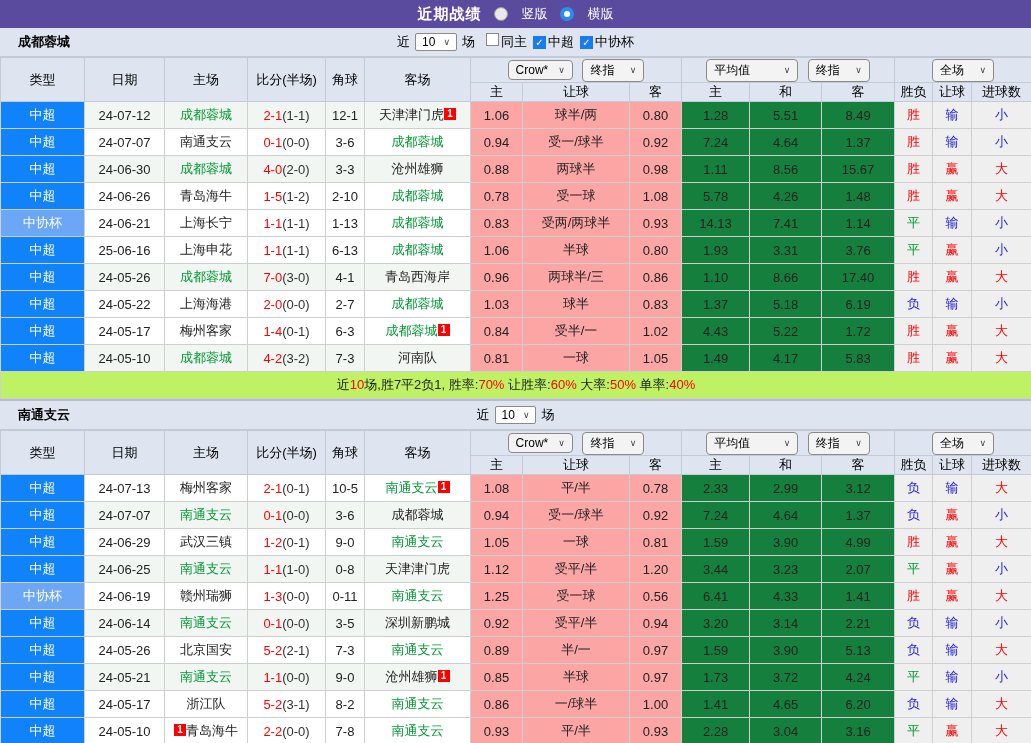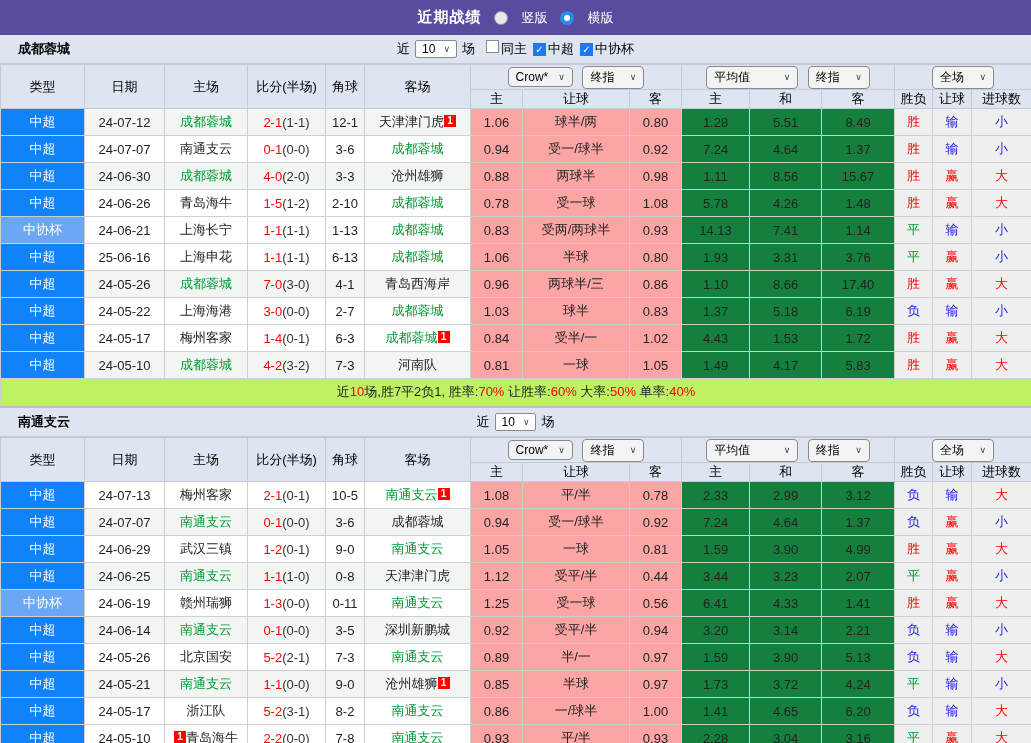--- a/index.html
+++ b/index.html
@@ -1,19 +1,19 @@
 <!DOCTYPE html>
 <html><head>
 <meta charset="utf-8">
 <style>
   html,body{margin:0;padding:0}
   body{width:1031px;height:743px;overflow:hidden;background:#fff;
        font-family:"Liberation Sans","DejaVu Sans",sans-serif;color:#222;font-size:13px}
   
-  .topbar{height:35px;background:#5a4b9e;display:flex;align-items:center;justify-content:center;gap:12px}
+  .topbar{height:28px;background:#5a4b9e;display:flex;align-items:center;justify-content:center;gap:12px}
   .topbar .title{color:#fff;font-weight:bold;font-size:15px;letter-spacing:1px}
   .radio-item{display:inline-flex;align-items:center;gap:14px;color:#fff;font-size:13px;cursor:pointer}
   .radio{width:14px;height:14px;border-radius:50%;box-sizing:border-box;background:#e9e9e9;border:1px solid #9a9a9a}
   .radio.on{background:#fff;border:4px solid #2a8cf0}
   
   .section-bar{height:28px;background:#dee5f0;border-bottom:1px solid #c2cad6;position:relative;
                display:flex;align-items:center;justify-content:center;gap:5px}
   .team-name{position:absolute;left:18px;font-weight:bold;color:#000;font-size:13px}
   .filter{display:flex;align-items:center;gap:5px;font-size:13px;color:#000}
   .count-sel{display:inline-flex;align-items:center;gap:8px;background:#fff;border:1px solid #8a8a8a;
@@ -263,21 +263,21 @@
         <td class="avg">8.66</td>
         <td class="avg">17.40</td>
         <td class="res r-red">胜</td>
         <td class="res r-red">赢</td>
         <td class="res r-red">大</td>
       </tr>
       <tr>
         <td class="type">中超</td>
         <td>24-05-22</td>
         <td><span class="team">上海海港</span></td>
-        <td><span class="score-main">3-0</span><span class="half">(0-0)</span></td>
+        <td><span class="score-main">2-0</span><span class="half">(0-0)</span></td>
         <td>2-7</td>
         <td><span class="team green">成都蓉城</span></td>
         <td class="odds">1.03</td>
         <td class="odds">球半</td>
         <td class="odds">0.83</td>
         <td class="avg">1.37</td>
         <td class="avg">5.18</td>
         <td class="avg">6.19</td>
         <td class="res r-blue">负</td>
         <td class="res r-blue">输</td>
@@ -287,21 +287,21 @@
         <td class="type">中超</td>
         <td>24-05-17</td>
         <td><span class="team">梅州客家</span></td>
         <td><span class="score-main">1-4</span><span class="half">(0-1)</span></td>
         <td>6-3</td>
         <td><span class="team green">成都蓉城</span><span class="badge">1</span></td>
         <td class="odds">0.84</td>
         <td class="odds">受半/一</td>
         <td class="odds">1.02</td>
         <td class="avg">4.43</td>
-        <td class="avg">1.53</td>
+        <td class="avg">5.22</td>
         <td class="avg">1.72</td>
         <td class="res r-red">胜</td>
         <td class="res r-red">赢</td>
         <td class="res r-red">大</td>
       </tr>
       <tr>
         <td class="type">中超</td>
         <td class="hl">24-05-10</td>
         <td class="hl"><span class="team green">成都蓉城</span></td>
         <td class="hl"><span class="score-main">4-2</span><span class="half">(3-2)</span></td>
@@ -458,21 +458,21 @@
       </tr>
       <tr>
         <td class="type">中超</td>
         <td class="hl">24-06-25</td>
         <td class="hl"><span class="team green">南通支云</span></td>
         <td class="hl"><span class="score-main">1-1</span><span class="half">(1-0)</span></td>
         <td class="hl">0-8</td>
         <td class="hl"><span class="team">天津津门虎</span></td>
         <td class="odds">1.12</td>
         <td class="odds">受平/半</td>
-        <td class="odds">0.44</td>
+        <td class="odds">1.20</td>
         <td class="avg">3.44</td>
         <td class="avg">3.23</td>
         <td class="avg">2.07</td>
         <td class="res r-green">平</td>
         <td class="res r-red">赢</td>
         <td class="res r-blue">小</td>
       </tr>
       <tr>
         <td class="type cup">中协杯</td>
         <td>24-06-19</td>

